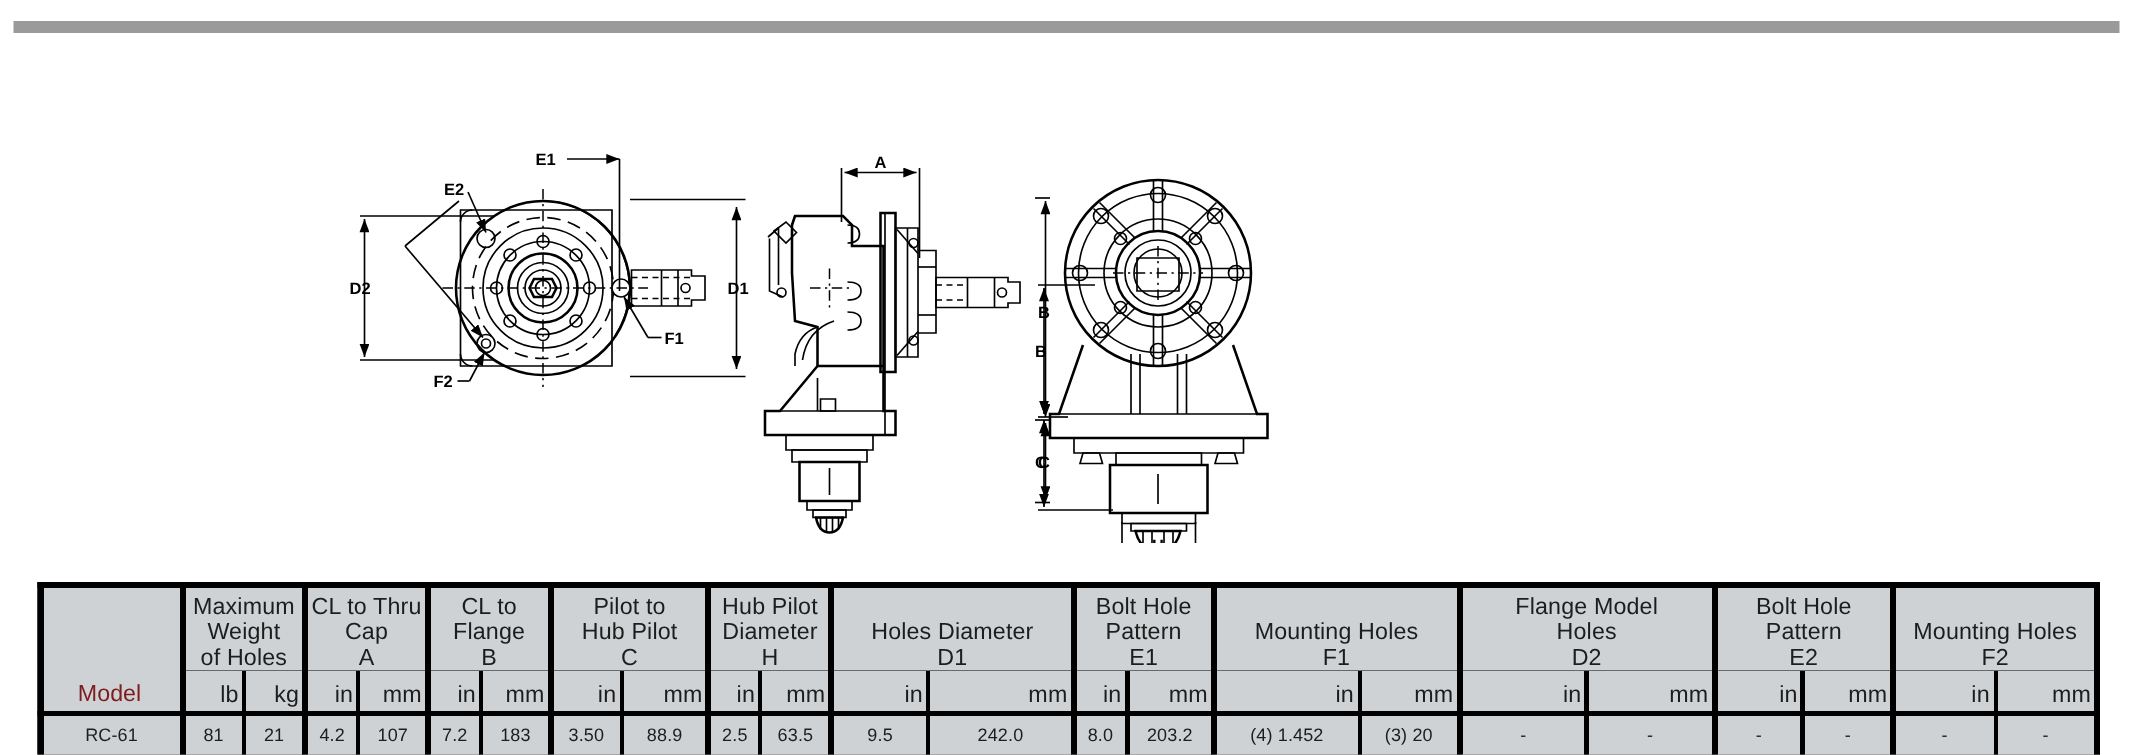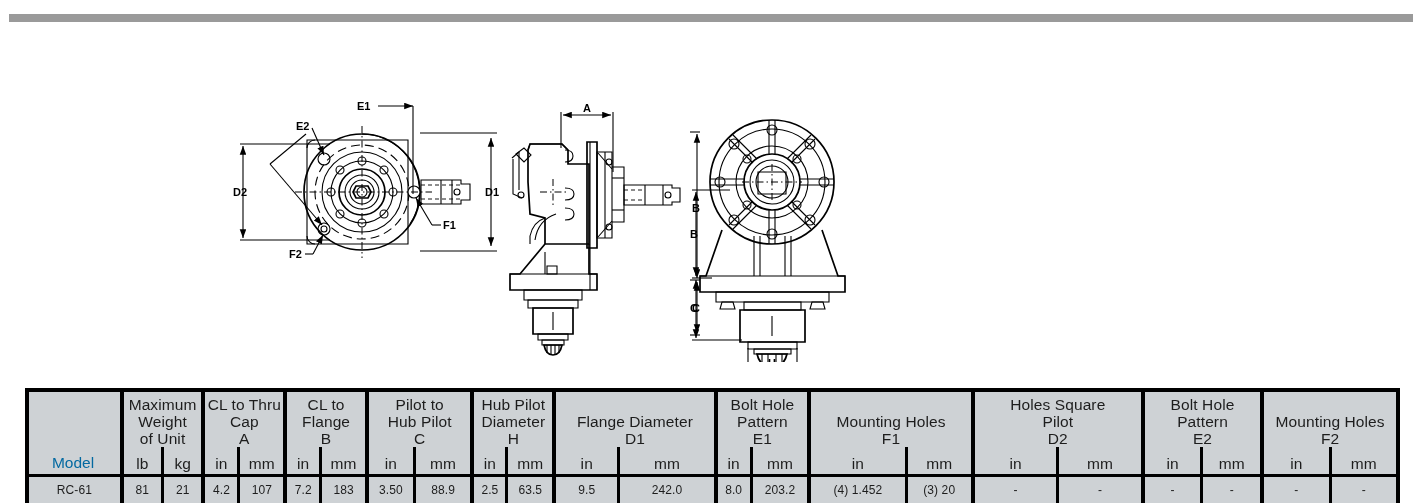--- a/index.html
+++ b/index.html
@@ -66,20 +66,21 @@
   table.spec td.grp {
     vertical-align: top;
     padding-top: 4px;
     font-size: 15.5px;
     line-height: 17px;
   }
   table.spec td.unit {
     height: 25px;
     padding-bottom: 2px;
     vertical-align: bottom;
+    text-align: right;
   }
   table.spec tr.data td {
     height: 27px;
     font-size: 12px;
   }
   
   table.spec { border-spacing: 0; }
   table.spec td { position: relative; }
   .vsep  { border-right: 3px solid #000 !important; }
   .grpsep { border-right: 4px solid #000 !important; }
@@ -357,21 +358,21 @@
         <col style="width:63px">
     </colgroup>
 
     <tbody>
         <tr>
       <td class="grp grpsep" rowspan="2"></td>
 
       <td class="grp grpsep" colspan="2">
         <div>Maximum</div>
         <div>Weight</div>
-        <div>of Unit</div>
+        <div>of Holes</div>
       </td>
 
       <td class="grp grpsep" colspan="2">
         <div>CL to Thru</div>
         <div>Cap</div>
         <div>A</div>
       </td>
 
       <td class="grp grpsep" colspan="2">
         <div>CL to</div>
@@ -386,39 +387,39 @@
       </td>
 
       <td class="grp grpsep" colspan="2">
         <div>Hub Pilot</div>
         <div>Diameter</div>
         <div>H</div>
       </td>
 
       <td class="grp grpsep" colspan="2">
         <div style="height:17px"></div>
-        <div>Flange Diameter</div>
+        <div>Holes Diameter</div>
         <div>D1</div>
       </td>
 
       <td class="grp grpsep" colspan="2">
         <div>Bolt Hole</div>
         <div>Pattern</div>
         <div>E1</div>
       </td>
 
       <td class="grp grpsep" colspan="2">
         <div style="height:17px"></div>
         <div>Mounting Holes</div>
         <div>F1</div>
       </td>
 
       <td class="grp grpsep" colspan="2">
-        <div>Holes Square</div>
-        <div>Pilot</div>
+        <div>Flange Model</div>
+        <div>Holes</div>
         <div>D2</div>
       </td>
 
       <td class="grp grpsep" colspan="2">
         <div>Bolt Hole</div>
         <div>Pattern</div>
         <div>E2</div>
       </td>
 
       <td class="grp" colspan="2">
@@ -500,14 +501,14 @@
       <td class="vsep">-</td>
       <td class="grpsep">-</td>
 
       <td class="vsep">-</td>
       <td>-</td>
     </tr>
   </tbody>
     </table>
 
   <div style="position:absolute;left:4px;top:66px;width:88px;text-align:center;
-              font-size:15.5px;color:#0369a1;">Model</div>
+              font-size:15.5px;color:#7f1d1d;">Model</div>
 </div>
 
 </body></html>

